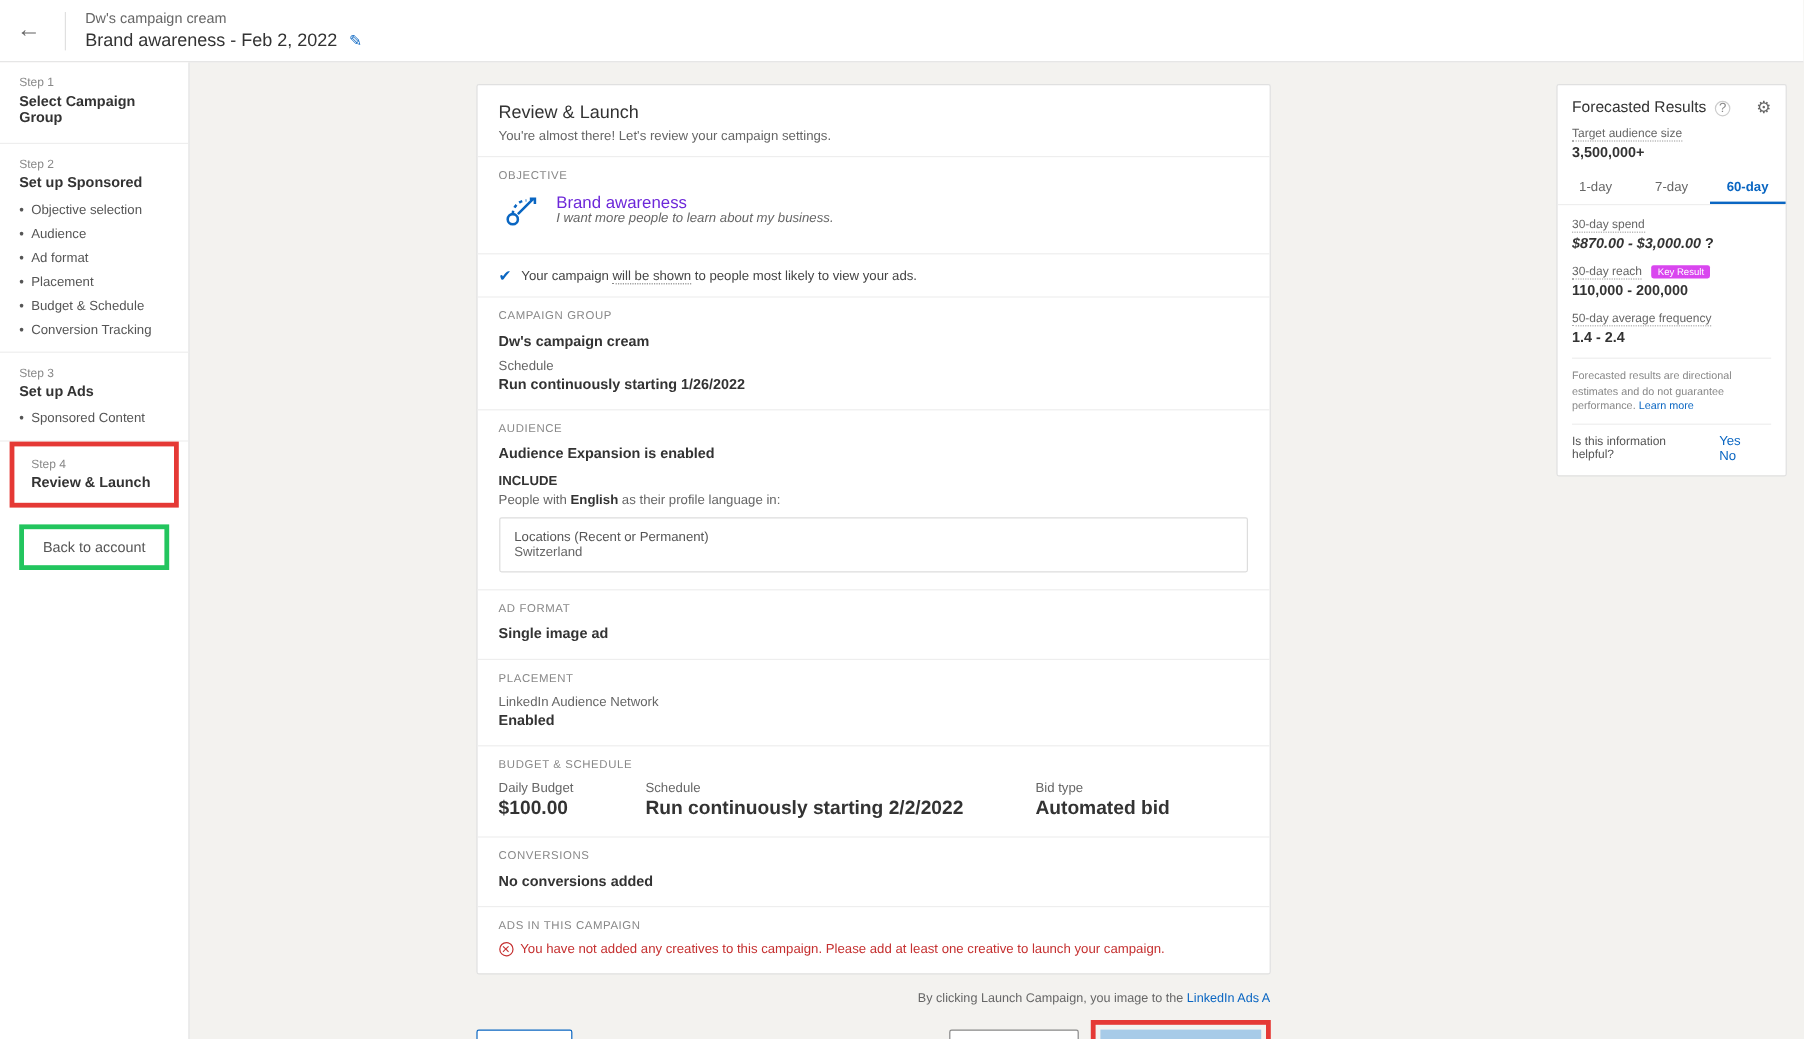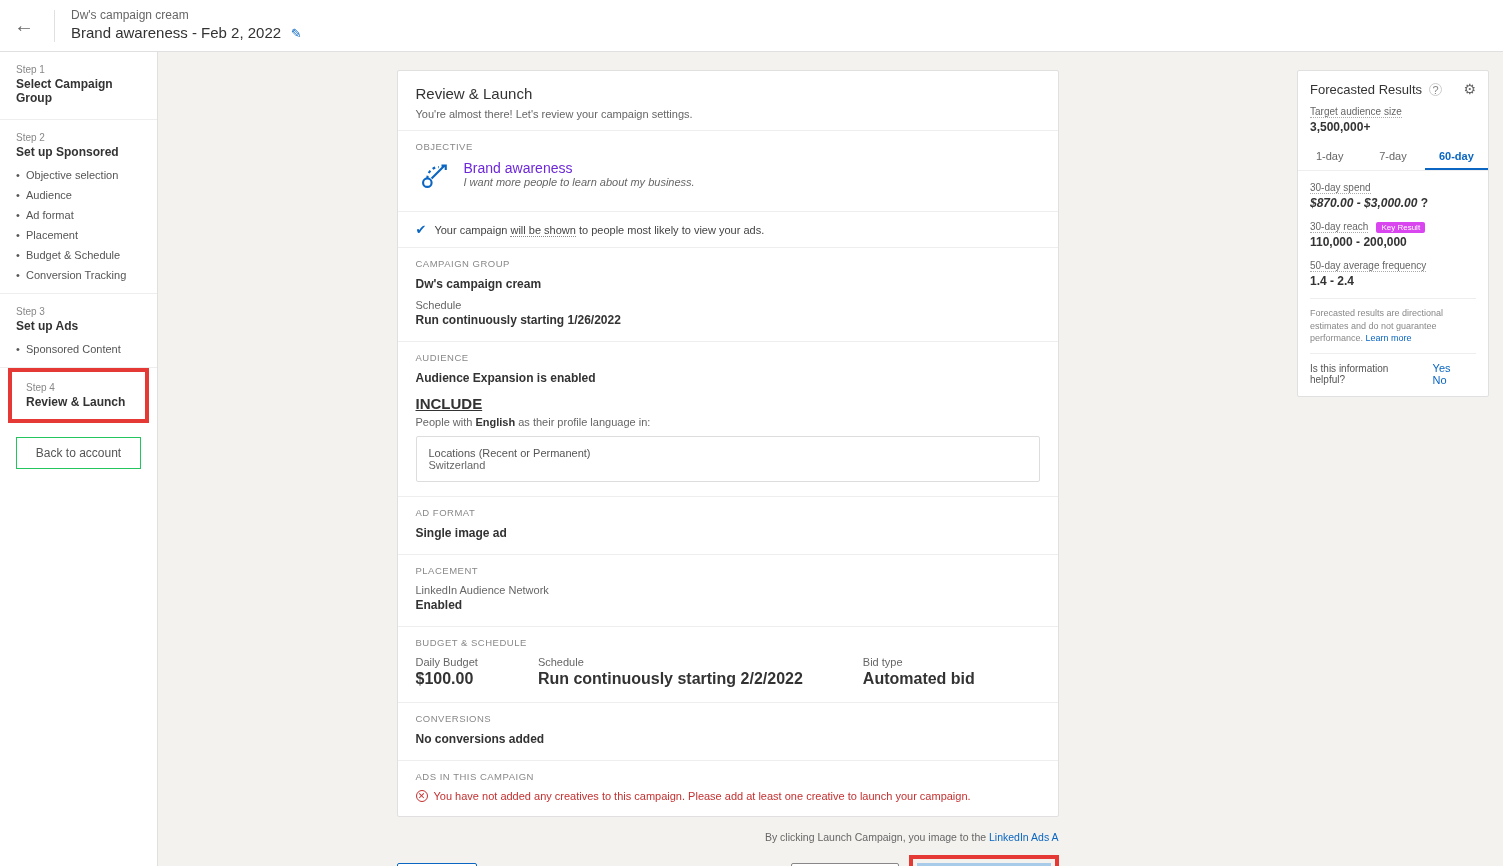--- a/index.html
+++ b/index.html
@@ -16,21 +16,21 @@
 .layout { display: flex; min-height: calc(100vh - 52px); }
 
 .sidebar { width: 158px; background: #fff; border-right: 1px solid #e0e0e0; padding: 0; }
 .step-block { padding: 12px 16px 8px; border-bottom: 1px solid #eee; }
 .step-num { font-size: 10px; color: #888; margin-bottom: 2px; }
 .step-title { font-size: 12px; font-weight: 600; color: #333; margin-bottom: 6px; }
 .step-items { list-style: none; }
 .step-items li { font-size: 11px; color: #555; padding: 4px 0 4px 10px; position: relative; cursor: pointer; }
 .step-items li::before { content: "•"; position: absolute; left: 0; color: #555; }
 .highlight-box { border: 4px solid #e53935; padding: 10px 14px; margin: 0 8px 0 8px; }
-.back-acct { margin: 14px 16px; border: 1px solid #22c55e; background: #fff; padding: 8px; text-align: center; font-size: 12px; cursor: pointer; color: #555; }
+.back-acct { margin: 14px 16px; border: 4px solid #22c55e; background: #fff; padding: 8px; text-align: center; font-size: 12px; cursor: pointer; color: #555; }
 
 .center { flex: 1; display: flex; justify-content: center; padding: 18px 0 60px; }
 .card { width: 662px; background: #fff; border: 1px solid #e0e0e0; border-radius: 2px; }
 .card-header { padding: 14px 18px 10px; }
 .card-header h2 { font-size: 15px; font-weight: 400; color: #333; margin-bottom: 6px; }
 .card-header p { font-size: 11px; color: #666; }
 
 .section { border-top: 1px solid #eee; padding: 10px 18px 14px; }
 .section-label { font-size: 9.5px; color: #888; letter-spacing: 0.5px; margin-bottom: 8px; }
 
@@ -38,21 +38,21 @@
 .obj-icon { color: #0a66c2; }
 .obj-text .obj-title { font-size: 14px; color: #6d28d9; margin-bottom: 0; font-weight: 400; }
 .obj-text .obj-desc { font-size: 11px; color: #666; font-style: italic; }
 
 .info-strip { border-top: 1px solid #eee; padding: 10px 18px; display: flex; align-items: center; gap: 8px; font-size: 11px; color: #444; }
 .info-strip .check { color: #0a66c2; font-size: 13px; }
 
 .val { font-size: 12px; color: #333; font-weight: 600; }
 .sublabel { font-size: 11px; color: #666; margin-bottom: 2px; margin-top: 8px; }
 
-.include-title { font-size: 15px; font-weight: 700; color: #333; margin-top: 10px; text-decoration: underline; }
+.include-title { font-size: 11px; font-weight: 700; color: #333; margin-top: 10px; }
 .lang-line { font-size: 11px; color: #666; margin-top: 4px; }
 .lang-line b { color: #333; font-weight: 600; }
 
 .loc-box { border: 1px solid #ddd; border-radius: 2px; padding: 10px 12px; margin-top: 8px; font-size: 11px; }
 .loc-box .h { color: #555; }
 .loc-box .v { color: #666; }
 
 .grid3 { display: flex; gap: 60px; margin-top: 1px; align-items: flex-end; }
 .grid3 .col .lbl { font-size: 11px; color: #666; margin-bottom: 2px; }
 .grid3 .col .vl { font-size: 16px; color: #333; font-weight: 600; }

